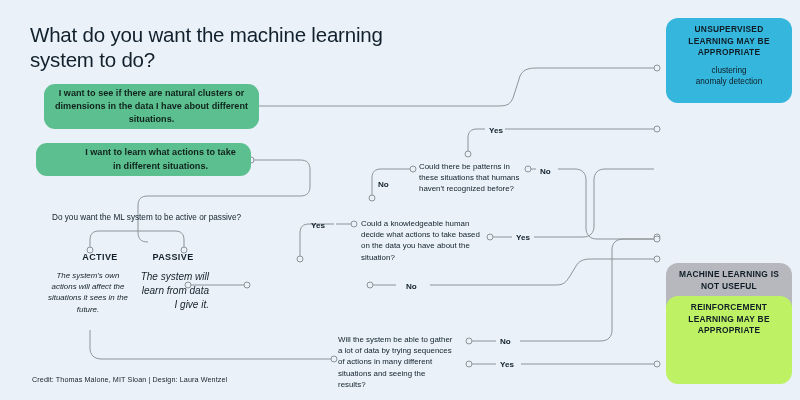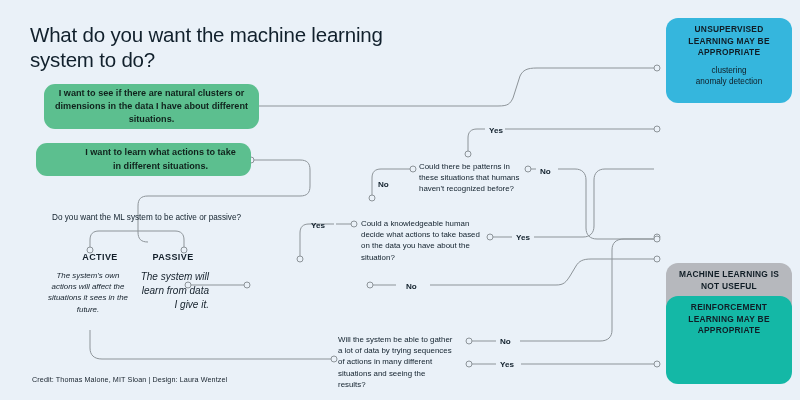--- a/index.html
+++ b/index.html
@@ -35,21 +35,21 @@
   .card{
     border-radius:12px;box-sizing:border-box;
     display:flex;flex-direction:column;align-items:center;
     text-align:center;padding:6px 8px;left:666px;width:126px;
   }
   .card .hd{font-weight:bold;font-size:8.4px;line-height:1.38;letter-spacing:.25px;color:#101d26;}
   .card .sub{margin-top:7px;font-size:8.2px;line-height:1.32;color:#101d26;}
   #card-unsup{top:18px;height:85px;background:#35b6dd;}
   #card-sup{top:113px;height:92px;background:#4ab3dc;}
   #card-notuseful{top:215px;height:71px;background:#b6b8bd;margin-top:48px;}
-  #card-rl{top:296px;height:88px;background:#14b8a6;}
+  #card-rl{top:296px;height:88px;background:#bef264;}
 
   
   .q{font-size:7.9px;line-height:1.42;color:#11202c;padding-left:8px;}
   .qb{font-size:7.9px;line-height:1.42;color:#11202c;}
 
   #q-activepassive{left:44px;top:212px;width:230px;font-size:8.2px;}
   #lbl-active{left:70px;top:252px;width:60px;text-align:center;font-weight:bold;font-size:9px;letter-spacing:.4px;}
   #lbl-passive{left:140px;top:252px;width:66px;text-align:center;font-weight:bold;font-size:9px;letter-spacing:.4px;}
   #desc-active{left:46px;top:270px;width:84px;text-align:center;font-style:italic;font-size:7.9px;line-height:1.42;}
   #desc-passive{left:139px;top:270px;width:70px;text-align:right;font-style:italic;font-size:10px;line-height:1.42;}

